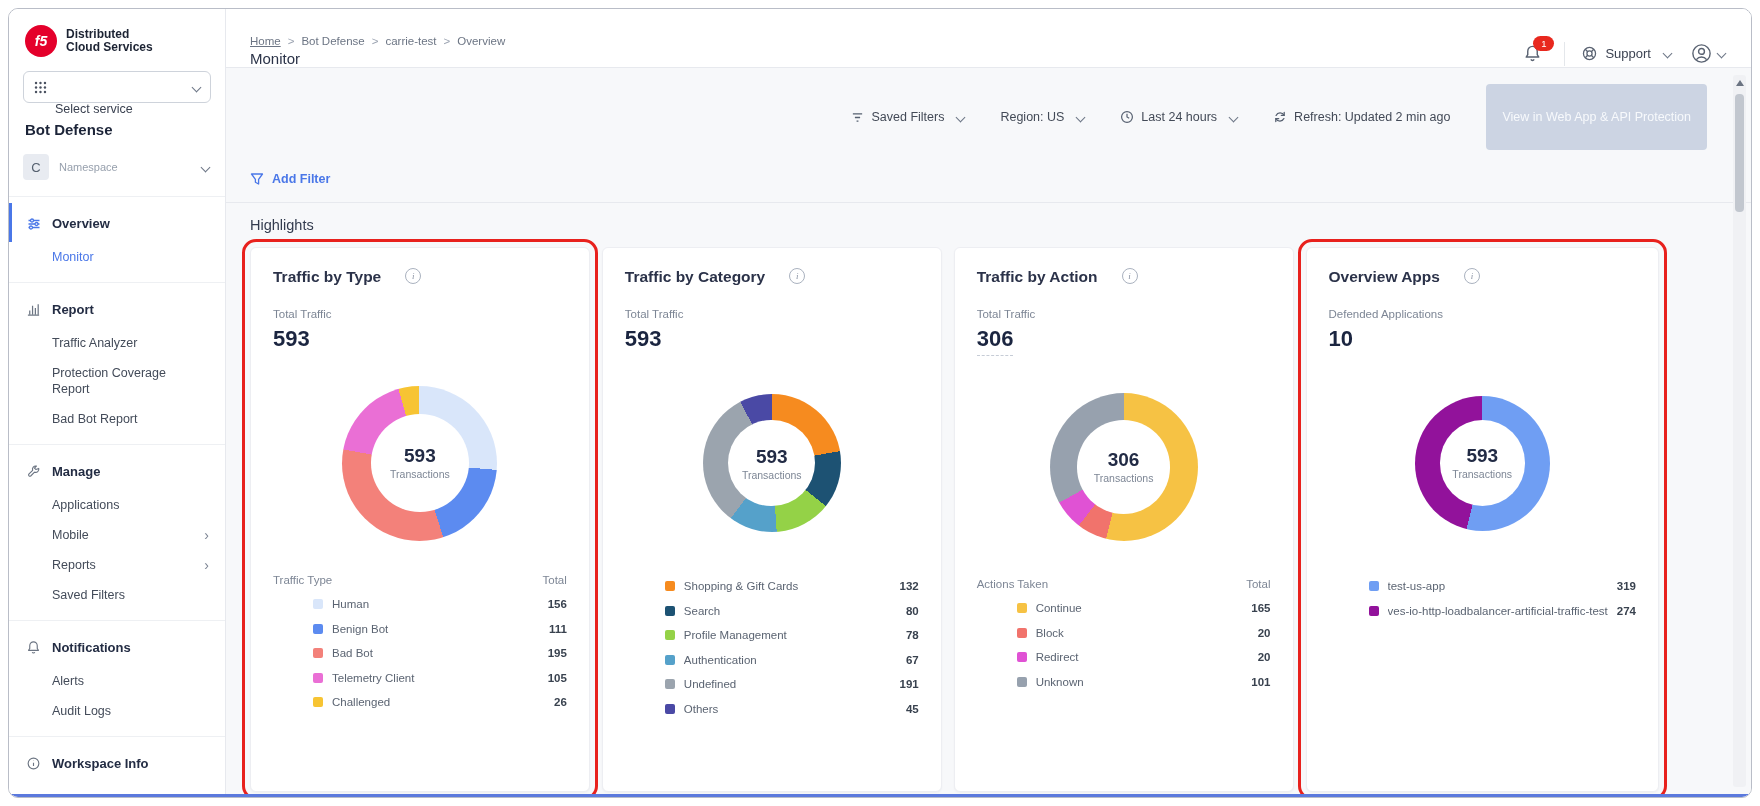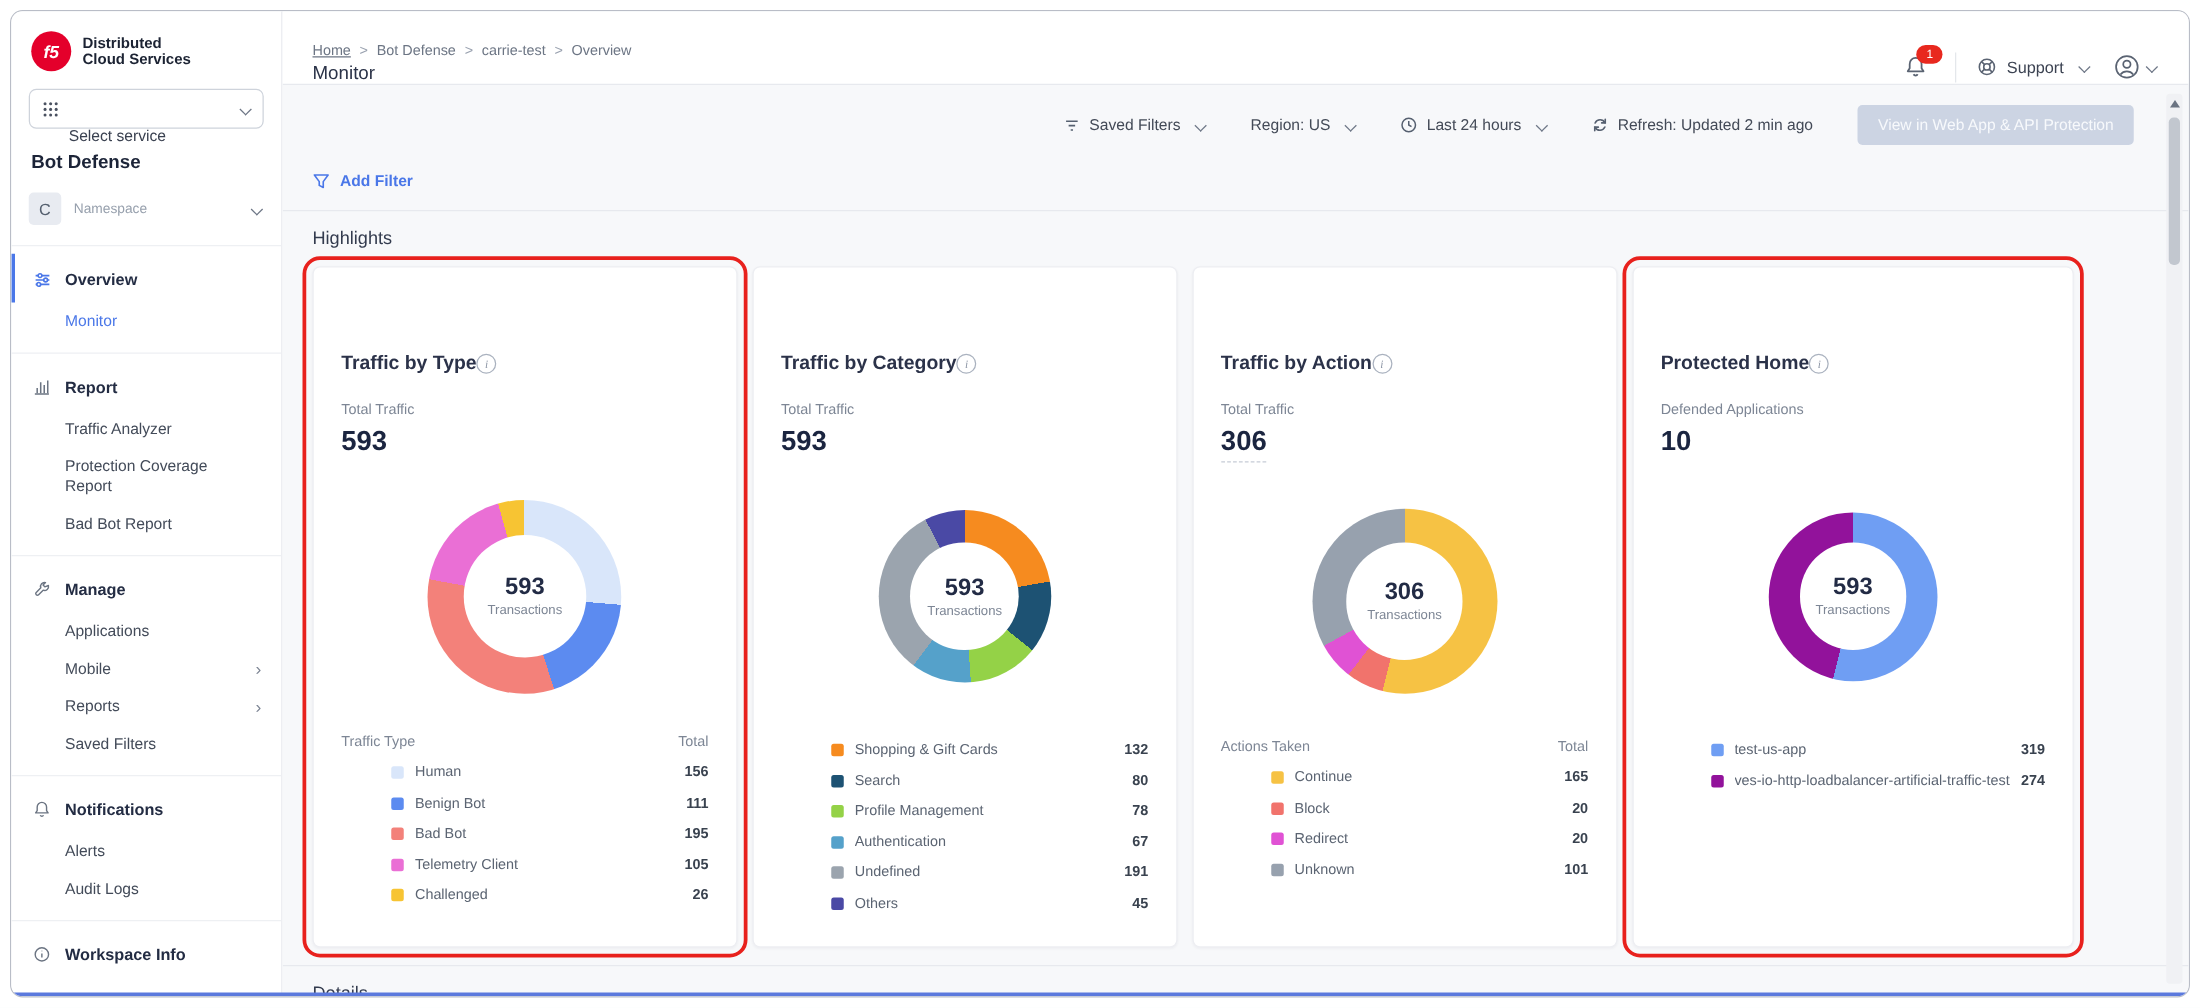--- a/index.html
+++ b/index.html
@@ -43,32 +43,32 @@
   .bell-wrap{position:relative;padding:4px 6px;cursor:pointer;}
   .badge{position:absolute;top:-4px;right:-6px;min-width:15px;height:15px;border-radius:8px;background:#e8281e;color:#fff;font-size:9.5px;
     display:flex;align-items:center;justify-content:center;padding:0 3px;}
   .v-div{width:1px;height:24px;background:#e4e7eb;margin:0 16px;}
   .support{display:flex;align-items:center;gap:7px;font-size:13px;color:#3c4352;cursor:pointer;}
   .avatar-wrap{display:flex;align-items:center;margin-left:20px;cursor:pointer;}
 
   .content{flex:1;overflow:hidden;position:relative;}
   .filter-row{display:flex;align-items:center;justify-content:flex-end;gap:36px;padding:16px 44px 6px 0;}
   .f-item{display:flex;align-items:center;gap:7px;font-size:12.5px;color:#434a57;cursor:pointer;white-space:nowrap;}
-  .cta-btn{background:#ccd4e3;color:#f7f9fc;font-size:12.5px;font-weight:500;border:none;border-radius:4px;padding:9px 16px;cursor:default;white-space:nowrap;}
+  .cta-btn{background:#ccd4e3;color:#f7f9fc;font-size:12.5px;font-weight:500;border:none;border-radius:4px;padding:26px 16px;cursor:default;white-space:nowrap;}
   .addfilter-row{display:flex;align-items:center;gap:8px;padding:16px 0 16px 24px;border-bottom:1px solid #e7e9ee;}
   .addfilter{color:#4a77e8;font-size:12.5px;font-weight:700;cursor:pointer;}
   .section-title{font-size:14.5px;color:#333b4e;padding:14px 0 12px 24px;}
   .details-sec{border-top:1px solid #e7e9ee;margin-top:14px;}
 
   
   .cards{display:grid;grid-template-columns:repeat(4,1fr);gap:12px;margin:2px 92px 0 24px;height:545px;}
   .card{background:#fff;border:1px solid #edeef2;border-radius:6px;box-shadow:0 1px 2px rgba(20,30,60,.04);
     padding:20px 22px;display:flex;flex-direction:column;position:relative;}
   .card.annotated{outline:3px solid #e8211d;outline-offset:5px;}
-  .card-title-row{display:flex;align-items:center;gap:0;margin-top:48px;}
+  .card-title-row{display:flex;gap:24px;}
   .card-title{font-size:15.5px;font-weight:600;color:#2b3249;}
   .info-icon{width:14px;height:14px;border:1px solid #aab2bf;border-radius:50%;color:#8a93a3;font-size:9px;font-family:"Liberation Serif",serif;
     font-style:italic;display:inline-flex;align-items:center;justify-content:center;cursor:pointer;}
   .metric{margin-top:22px;}
   .metric-label{font-size:11.5px;color:#7d8695;margin-bottom:6px;}
   .metric-value{font-size:22px;font-weight:bold;color:#1b2540;display:inline-block;}
   .metric-value.dashed{border-bottom:1px dashed #c6ccd6;padding-bottom:3px;}
   .donut-wrap{height:222px;display:flex;align-items:center;justify-content:center;}
   .donut{border-radius:50%;display:flex;align-items:center;justify-content:center;}
   .hole{width:63%;height:63%;background:#fff;border-radius:50%;display:flex;flex-direction:column;align-items:center;justify-content:center;}
@@ -444,21 +444,21 @@
                 <span class="legend-value">20</span>
               </div>
               <div class="legend-row">
                 <span class="swatch" style="background:#97a1ae"></span>
                 <span class="legend-label">Unknown</span>
                 <span class="legend-value">101</span>
               </div>
             </div>
             <div class="card annotated">
               <div class="card-title-row">
-                <span class="card-title">Protected Home</span>
+                <span class="card-title">Overview Apps</span>
                 <span class="info-icon">i</span>
               </div>
               <div class="metric"><div class="metric-label">Defended Applications</div><div class="metric-value">10</div></div>
               <div class="donut-wrap">
                 <div class="donut" style="width:135px;height:135px;background:conic-gradient(#6f9ef3 0.0deg 193.7deg, #92129b 193.7deg 360.0deg);">
                   <div class="hole">
                     <div class="hole-value">593</div>
                     <div class="hole-label">Transactions</div>
                   </div>
                 </div>

